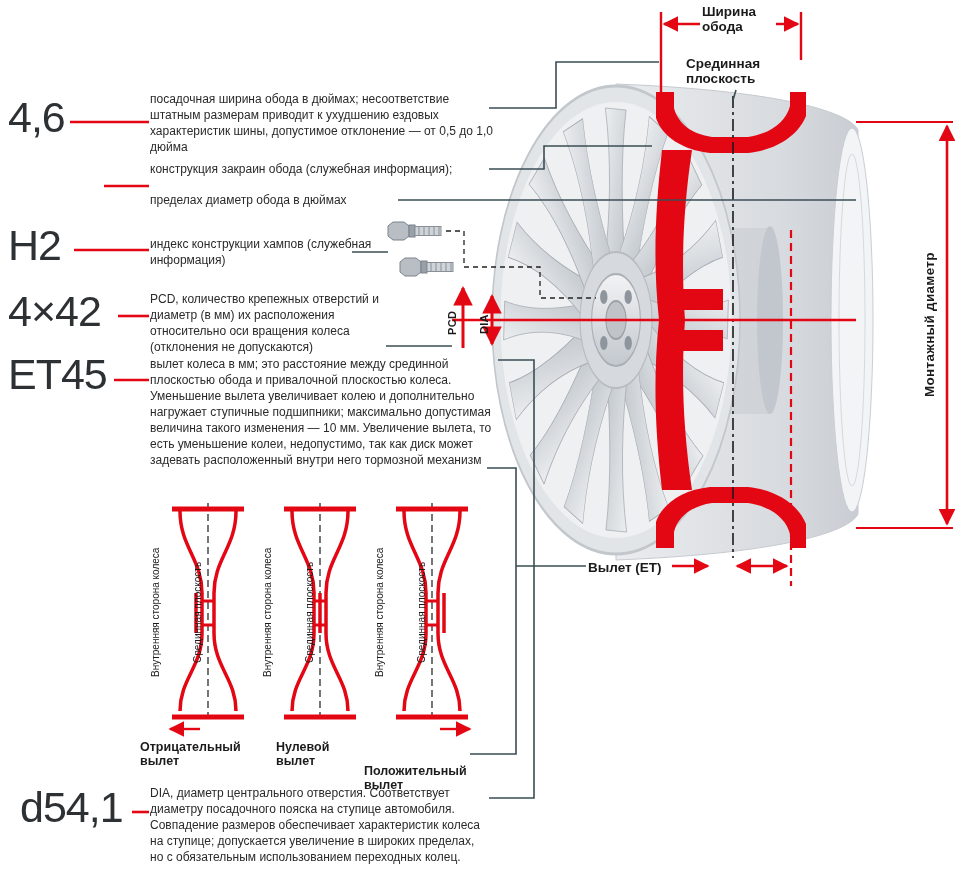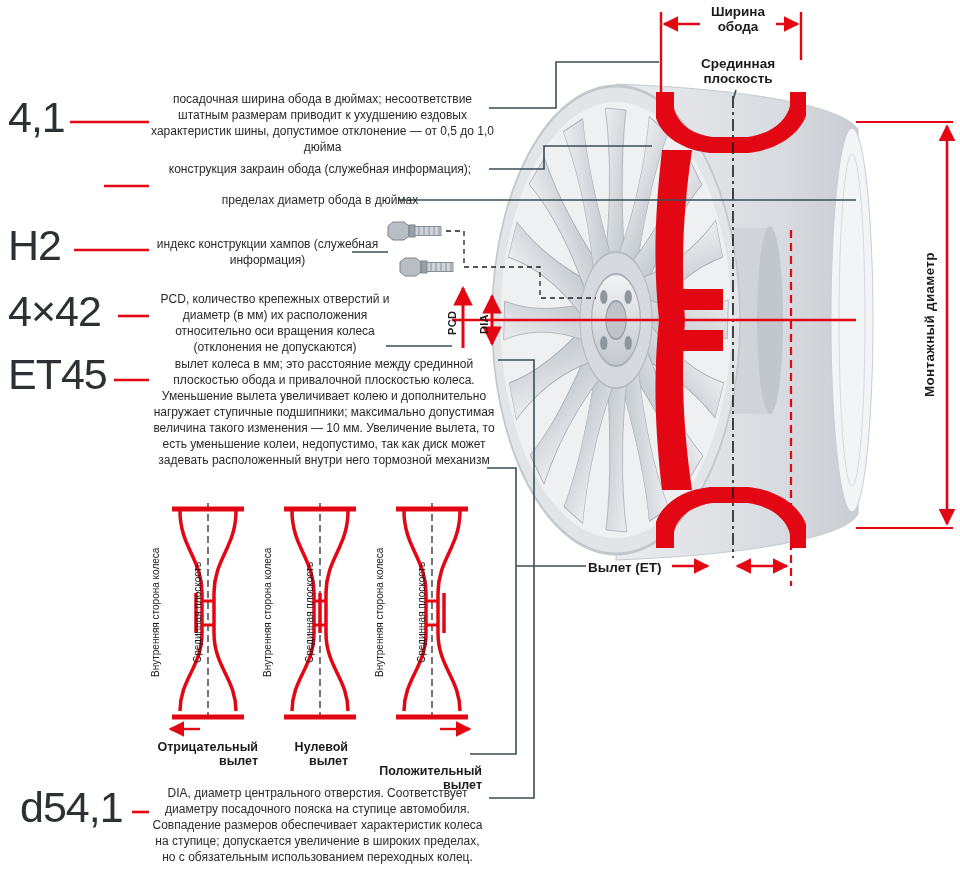--- a/index.html
+++ b/index.html
@@ -1,26 +1,26 @@
 <!DOCTYPE html>
 <html lang="ru"><head>
 <meta charset="utf-8">
 <style>
   html,body{margin:0;padding:0;background:#fff;}
   .page{position:relative;width:960px;height:892px;background:#fff;overflow:hidden;
         font-family:"Liberation Sans",sans-serif;color:#2a2a2a;}
   .gfx{position:absolute;left:0;top:0;}
   .val{position:absolute;font-size:43px;line-height:1;letter-spacing:-1px;color:#2e3133;}
-  .desc{position:absolute;font-size:12px;line-height:1.33;color:#2a2a2a;text-align:center;}
-  .dlabel{position:absolute;font-weight:bold;font-size:13.5px;line-height:1.12;text-align:center;color:#1b1b1b;}
+  .desc{position:absolute;font-size:12px;line-height:1.33;color:#2a2a2a;}
+  .dlabel{position:absolute;font-weight:bold;font-size:13.5px;line-height:1.12;text-align:left;color:#1b1b1b;}
   .bgw{background:#fff;padding:0 2px;}
   .vlabel{position:absolute;writing-mode:vertical-rl;transform:rotate(180deg);
           text-align:center;font-weight:bold;font-size:12px;color:#1b1b1b;letter-spacing:.3px;}
   .mini{font-weight:normal;font-size:10px;letter-spacing:0;}
-  .cap{position:absolute;font-weight:bold;font-size:12.5px;line-height:1.15;text-align:right;color:#1b1b1b;}
+  .cap{position:absolute;font-weight:bold;font-size:12.5px;line-height:1.15;text-align:left;color:#1b1b1b;}
   .nowrap{white-space:nowrap;}
 </style>
 </head>
 <body>
 
 <div class="page">
 
   <svg class="gfx" width="960" height="892" viewBox="0 0 960 892">
     <defs>
       <linearGradient id="gSilver" x1="0" y1="0" x2="0" y2="1">
@@ -180,21 +180,21 @@
         <path d="M22,212 H94" stroke-width="5"></path>
         <path d="M30,6 C30,42 52,54 52,88 L52,128 C52,162 30,174 30,206" stroke-width="3.5"></path>
         <path d="M86,6 C86,42 64,54 64,88 L64,128 C64,162 86,174 86,206" stroke-width="3.5"></path>
         <path d="M52,96 H64 M52,120 H64" stroke-width="3"></path>
         <line x1="70" y1="88" x2="70" y2="128" stroke-width="3.5"></line>
       </g>
       <line x1="66" y1="224" x2="96" y2="224" stroke="#e30613" stroke-width="2.4" marker-end="url(#mR)"></line>
     </g>
   </svg>
 
-  <div class="val" style="left:8px;top:96px">4,1</div>
+  <div class="val" style="left:8px;top:96px">4,6</div>
   <div class="val" style="left:8px;top:224px">H2</div>
   <div class="val" style="left:8px;top:290px">4×42</div>
   <div class="val" style="left:8px;top:353px">ET45</div>
   <div class="val" style="left:20px;top:786px">d54,1</div>
 
   <div class="desc" style="left:150px;top:92px;width:345px">посадочная ширина обода в дюймах; несоответствие штатным размерам приводит к ухудшению ездовых характеристик шины, допустимое отклонение — от 0,5 до 1,0 дюйма</div>
   <div class="desc" style="left:150px;top:162px;width:340px">конструкция закраин обода (служебная информация);</div>
   <div class="desc" style="left:150px;top:193px;width:340px">пределах диаметр обода в дюймах</div>
   <div class="desc" style="left:150px;top:292px;width:250px">PCD, количество крепежных отверстий и диаметр (в мм) их расположения относительно оси вращения колеса (отклонения не допускаются)</div>
   <div class="desc" style="left:150px;top:237px;width:235px">индекс конструкции хампов (служебная информация)</div>

